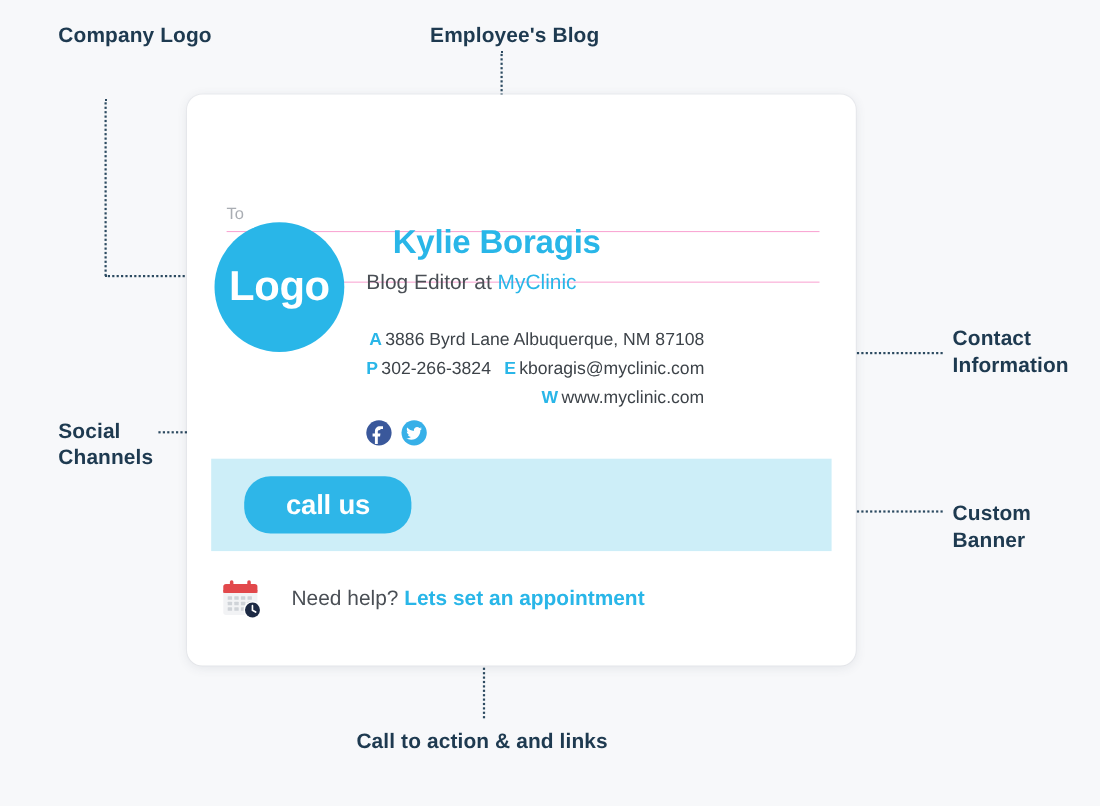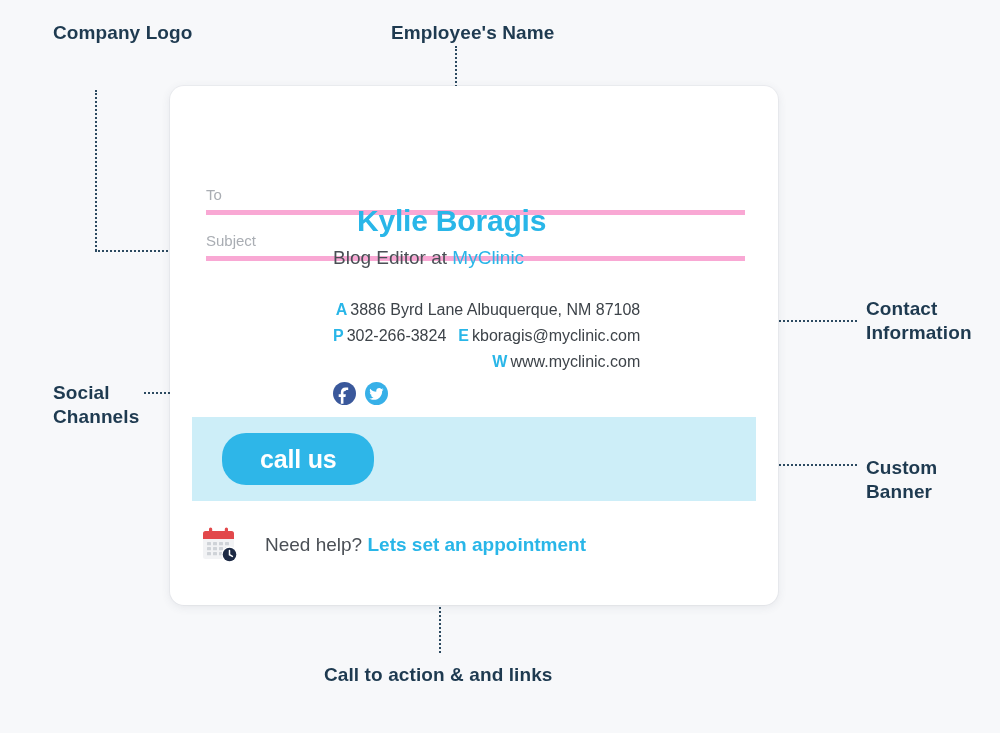--- a/index.html
+++ b/index.html
@@ -73,21 +73,21 @@
     box-shadow: 0 2px 10px rgba(60, 72, 88, 0.10),
                 0 0 0 1px rgba(60, 72, 88, 0.045);
     box-sizing: border-box;
   }
 
   
   .field {
     position: absolute;
     left: 36px;
     width: 539px;
-    border-bottom: 5px solid #f9a8d4;
+    border-bottom: 1px solid #f9a8d4;
     box-sizing: border-box;
   }
   .field .field-label {
     color: #a9adb3;
     font-size: 15px;
     line-height: 19px;
     display: block;
     padding-bottom: 6px;
   }
   #field-to      { top: 99px; }
@@ -232,21 +232,21 @@
     margin-top: 32px;
   }
 </style>
 </head>
 <body>
 
 <div class="stage">
 
   <div class="anno" id="anno-company-logo">Company Logo</div>
 
-  <div class="anno" id="anno-employee-name">Employee's Name</div>
+  <div class="anno" id="anno-employee-name">Employee's Blog</div>
 
   <div class="anno" id="anno-contact-info">Contact
 Information</div>
 
   <div class="anno" id="anno-social-channels">Social
 Channels</div>
 
   <div class="anno" id="anno-custom-banner">Custom
 Banner</div>
 
@@ -263,20 +263,23 @@
   <div class="card">
 
     <div class="field" id="field-to">
       <span class="field-label">To</span>
     </div>
 
     <div class="field" id="field-subject">
       <span class="field-label">Subject</span>
     </div>
 
+    <div class="logo-circle">
+      <span class="logo-text">Logo</span>
+    </div>
 
     <div class="identity">
       <span class="person-name">Kylie Boragis</span>
       <span class="person-role">
         <span>Blog Editor at </span><span class="role-company">MyClinic</span>
       </span>
     </div>
 
     <div class="contact">
 

